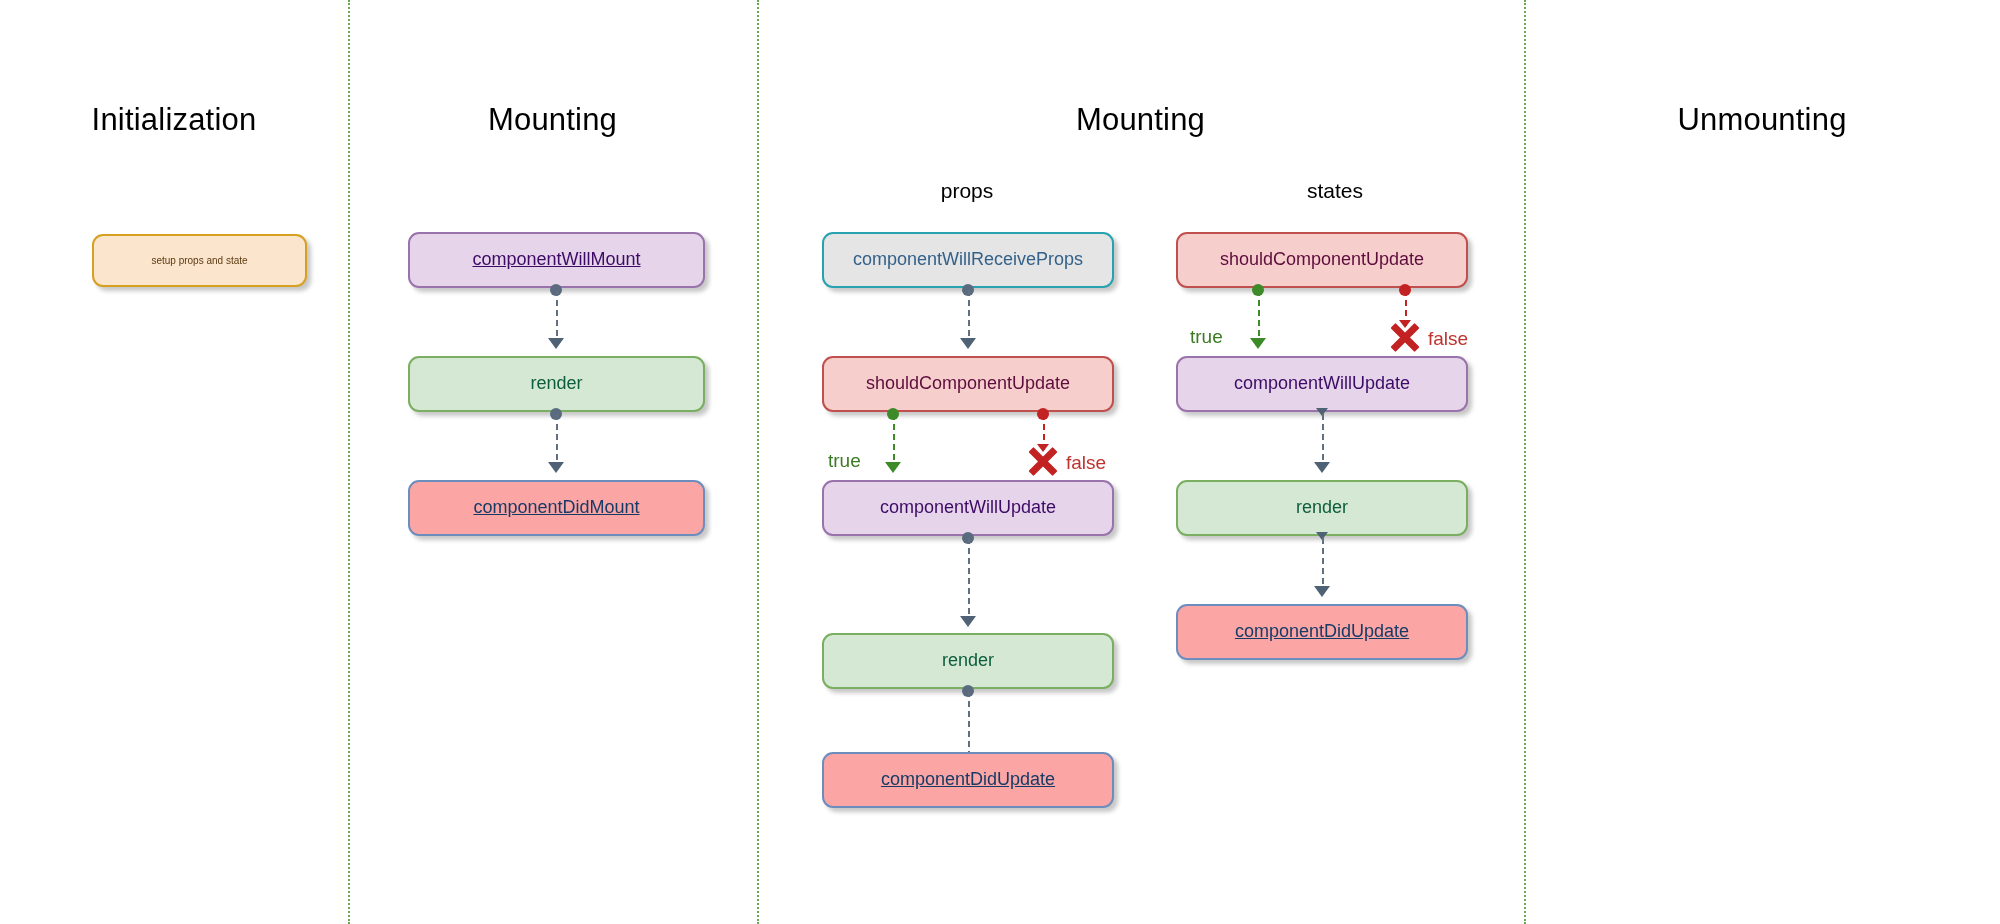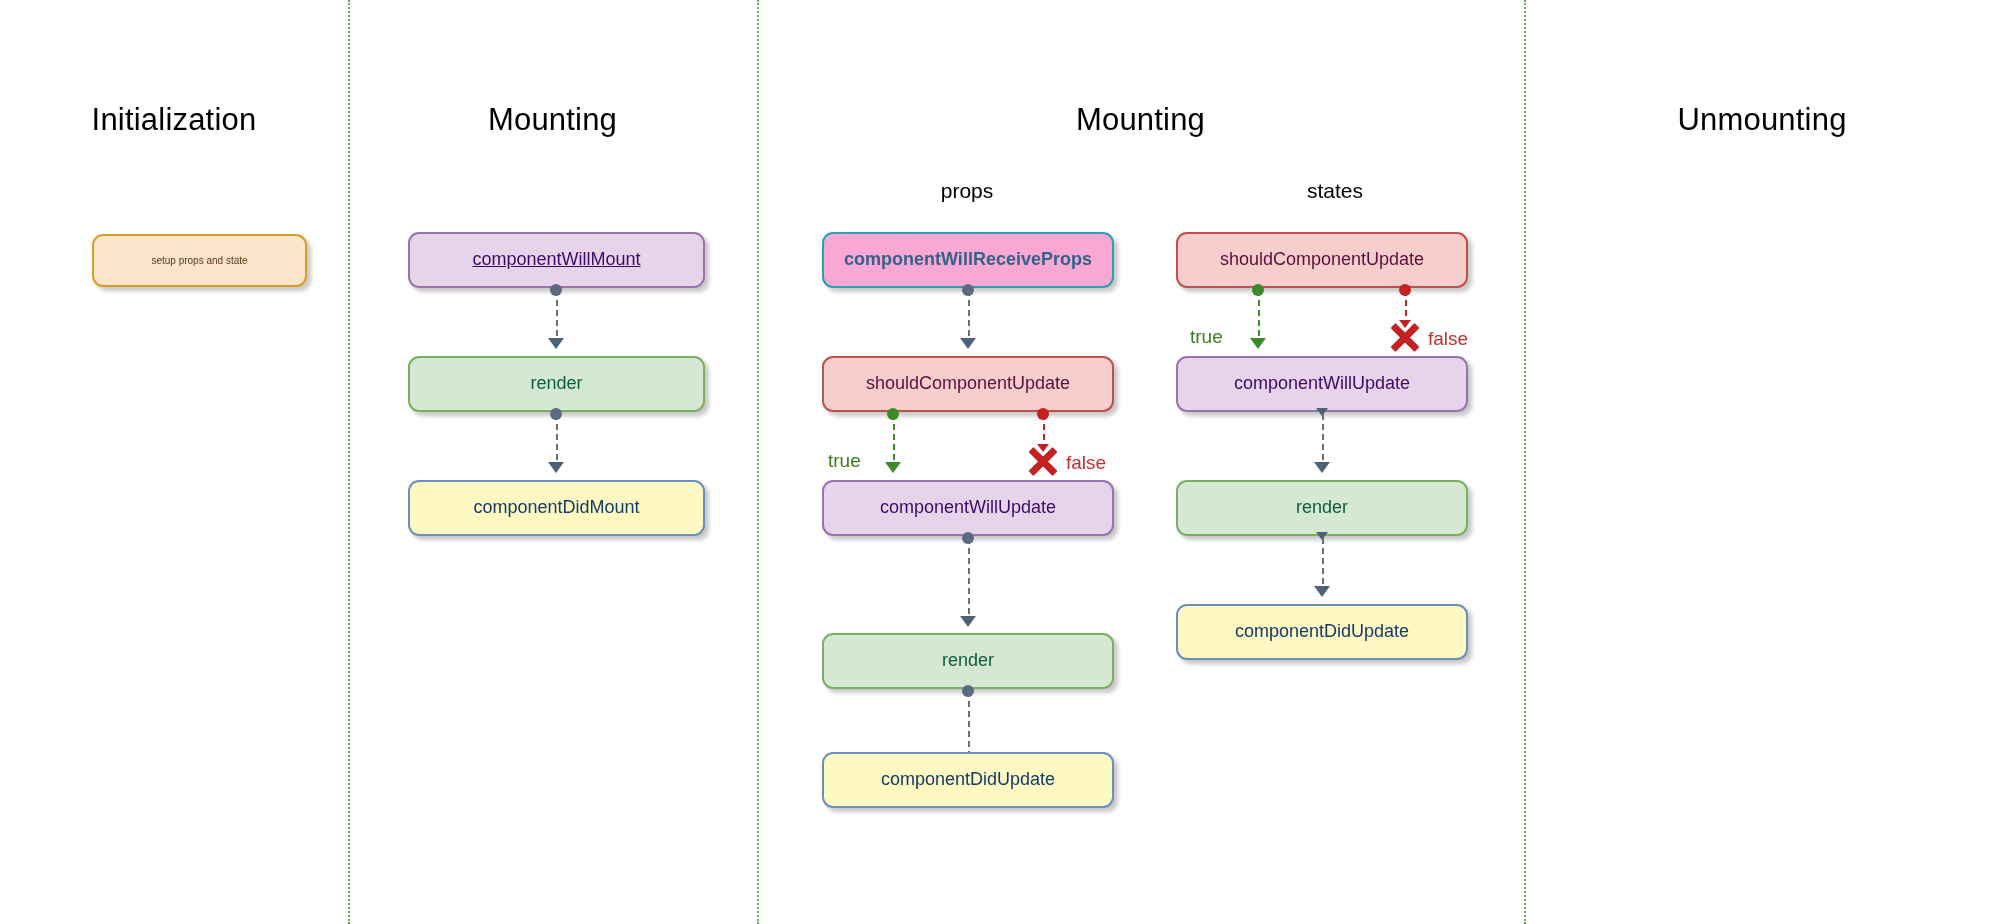--- a/index.html
+++ b/index.html
@@ -76,29 +76,29 @@
     background: #e6d5ea;
     border-color: #9a73ad;
     color: #3d0b66;
   }
   .node.green {
     background: #d5e8d4;
     border-color: #7aae60;
     color: #0d5d3c;
   }
   .node.blue {
-    background: #fef9c3;
+    background: #fca5a5;
     border-color: #6c8ebf;
     color: #163b66;
+    text-decoration: underline;
   }
   .node.cyan {
-    background: #f9a8d4;
+    background: #e5e5e5;
     border-color: #27a3b0;
     color: #34618a;
-    font-weight: bold;
   }
   .node.red {
     background: #f6cfcd;
     border-color: #c0504d;
     color: #5e0c3d;
   }
   .node.small-text { font-size: 10px; }
 
   
   .conn {

